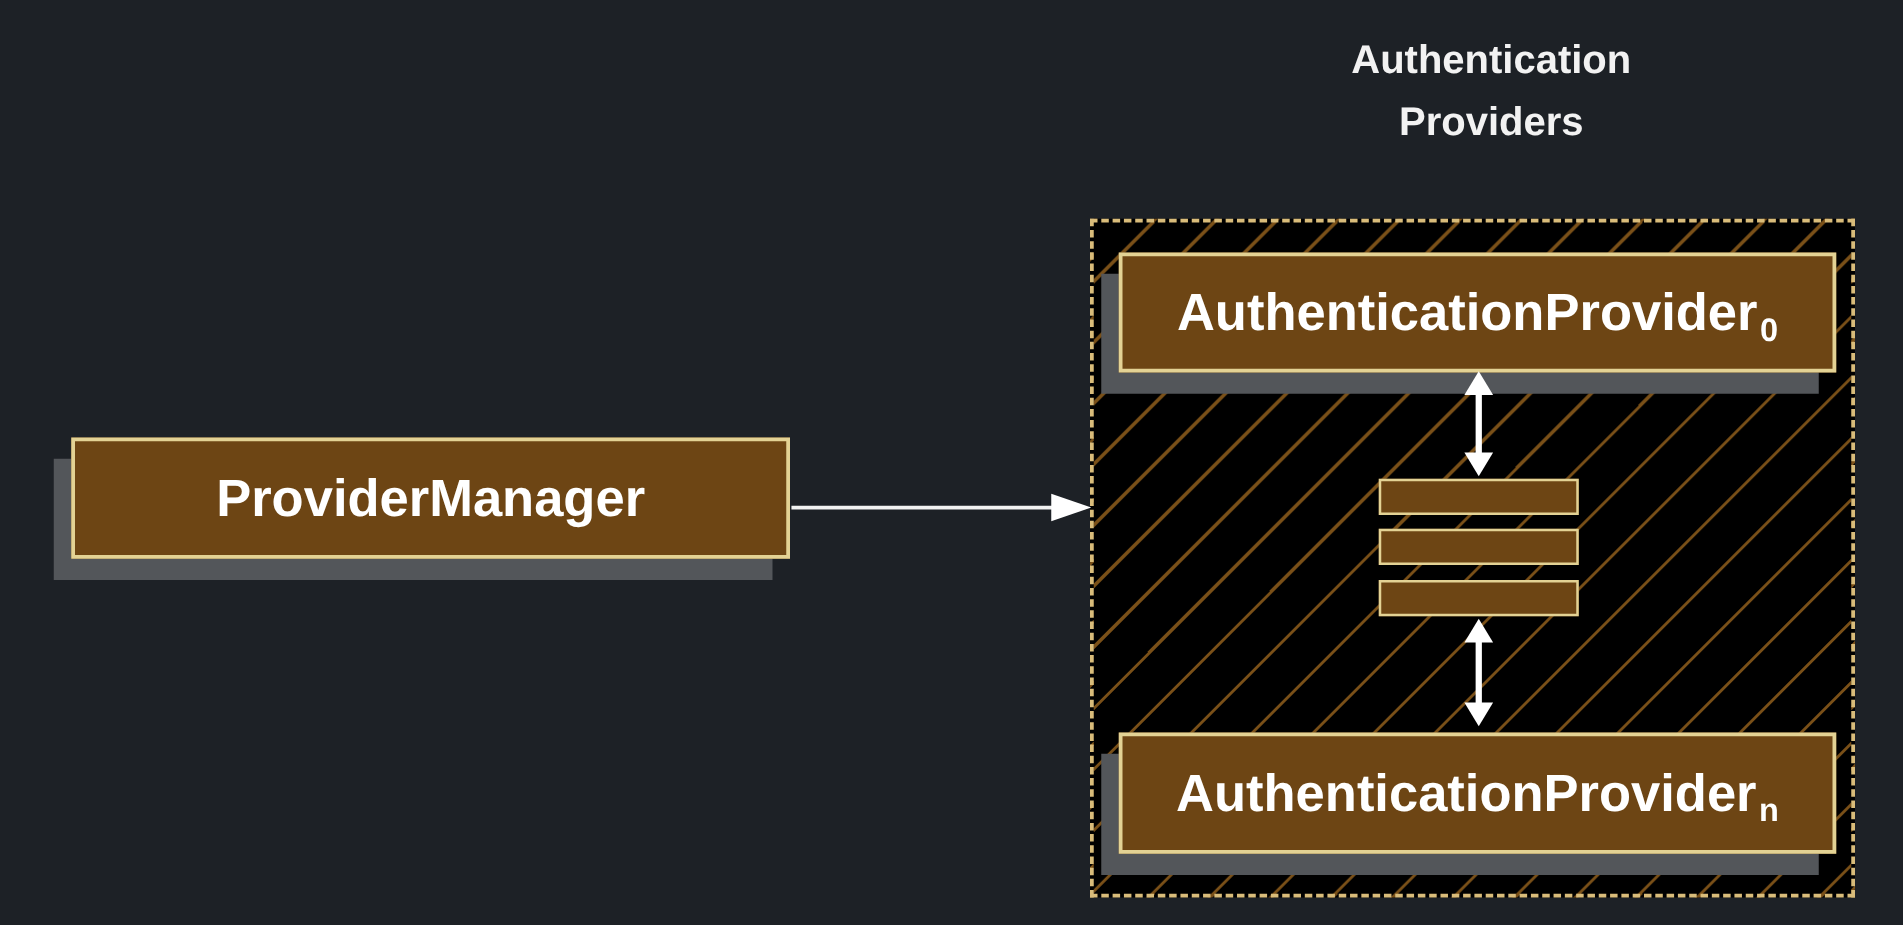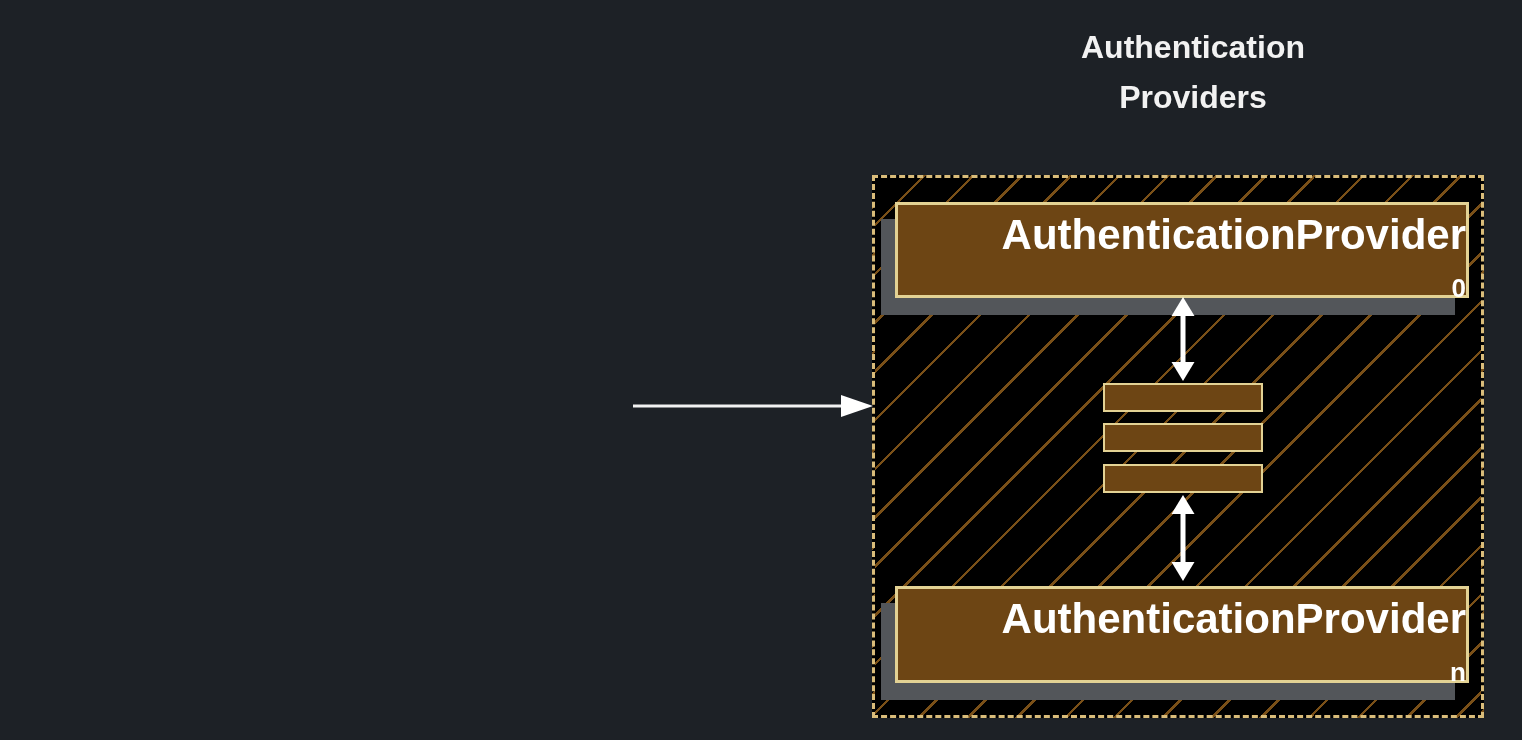--- a/index.html
+++ b/index.html
@@ -48,25 +48,24 @@
   .node {
     position: absolute;
     box-sizing: border-box;
     background: #6d4514;
     border: 3px solid #e3d294;
     box-shadow: -14px 17px 0 0 #53565a;
     color: #ffffff;
     font-size: 42px;
     font-weight: bold;
     display: flex;
-    align-items: flex-end;
+    align-items: center;
     justify-content: center;
     white-space: nowrap;
     z-index: 2;
-    flex-direction: column;
   }
   .node .sub {
     font-size: 26px;
     position: relative;
     top: 14px;
     margin-left: 2px;
   }
 
   .node-pm   { left: 57px;  top: 350px; width: 575px; height: 97px; }
   .node-ap0  { left: 895px; top: 202px; width: 574px; height: 96px; }
@@ -98,20 +97,23 @@
 </head>
 <body>
 
 <div class="stage">
 
   <div class="group-title">Authentication
 Providers</div>
 
   <div class="group-box"></div>
 
+  <div class="node node-pm">
+    <span>ProviderManager</span>
+  </div>
 
   <svg class="arrow-svg arrow-h" width="242" height="30">
     <line class="arrow-stroke" x1="0" y1="15" x2="210" y2="15"></line>
     <polygon class="arrow-fill" points="208,4 240,15 208,26"></polygon>
   </svg>
 
   <div class="node node-ap0">
     <span>AuthenticationProvider</span>
     <span class="sub">0</span>
   </div>

